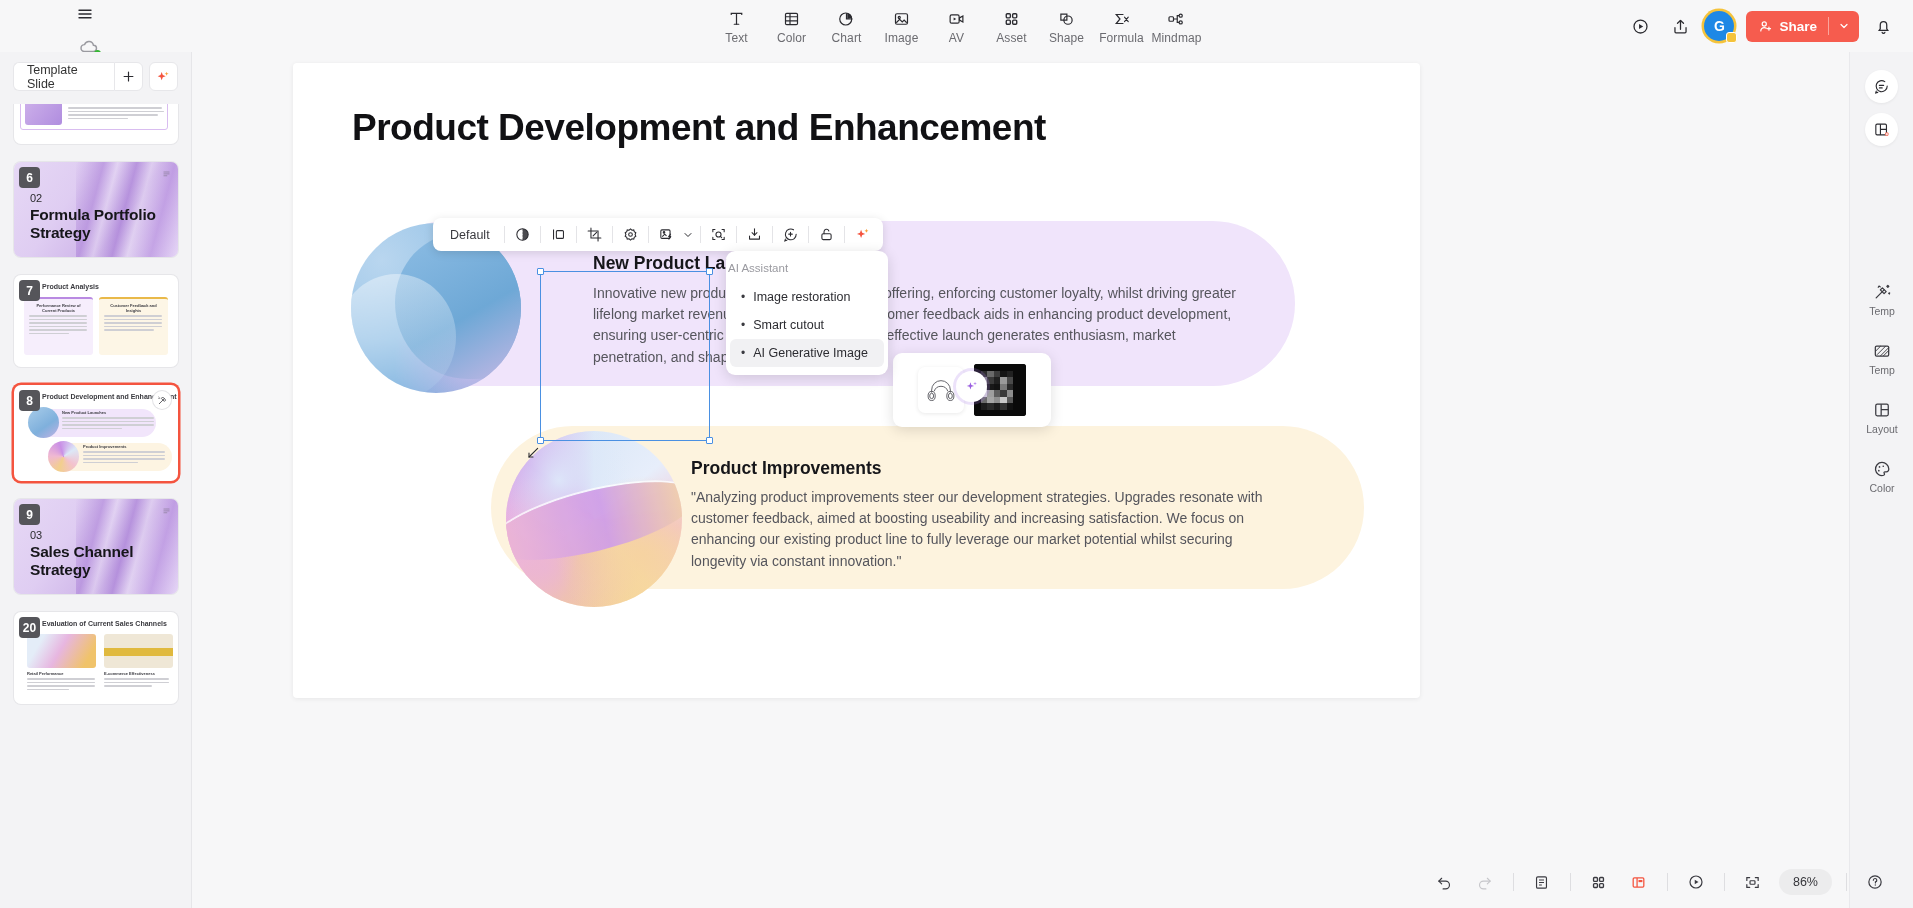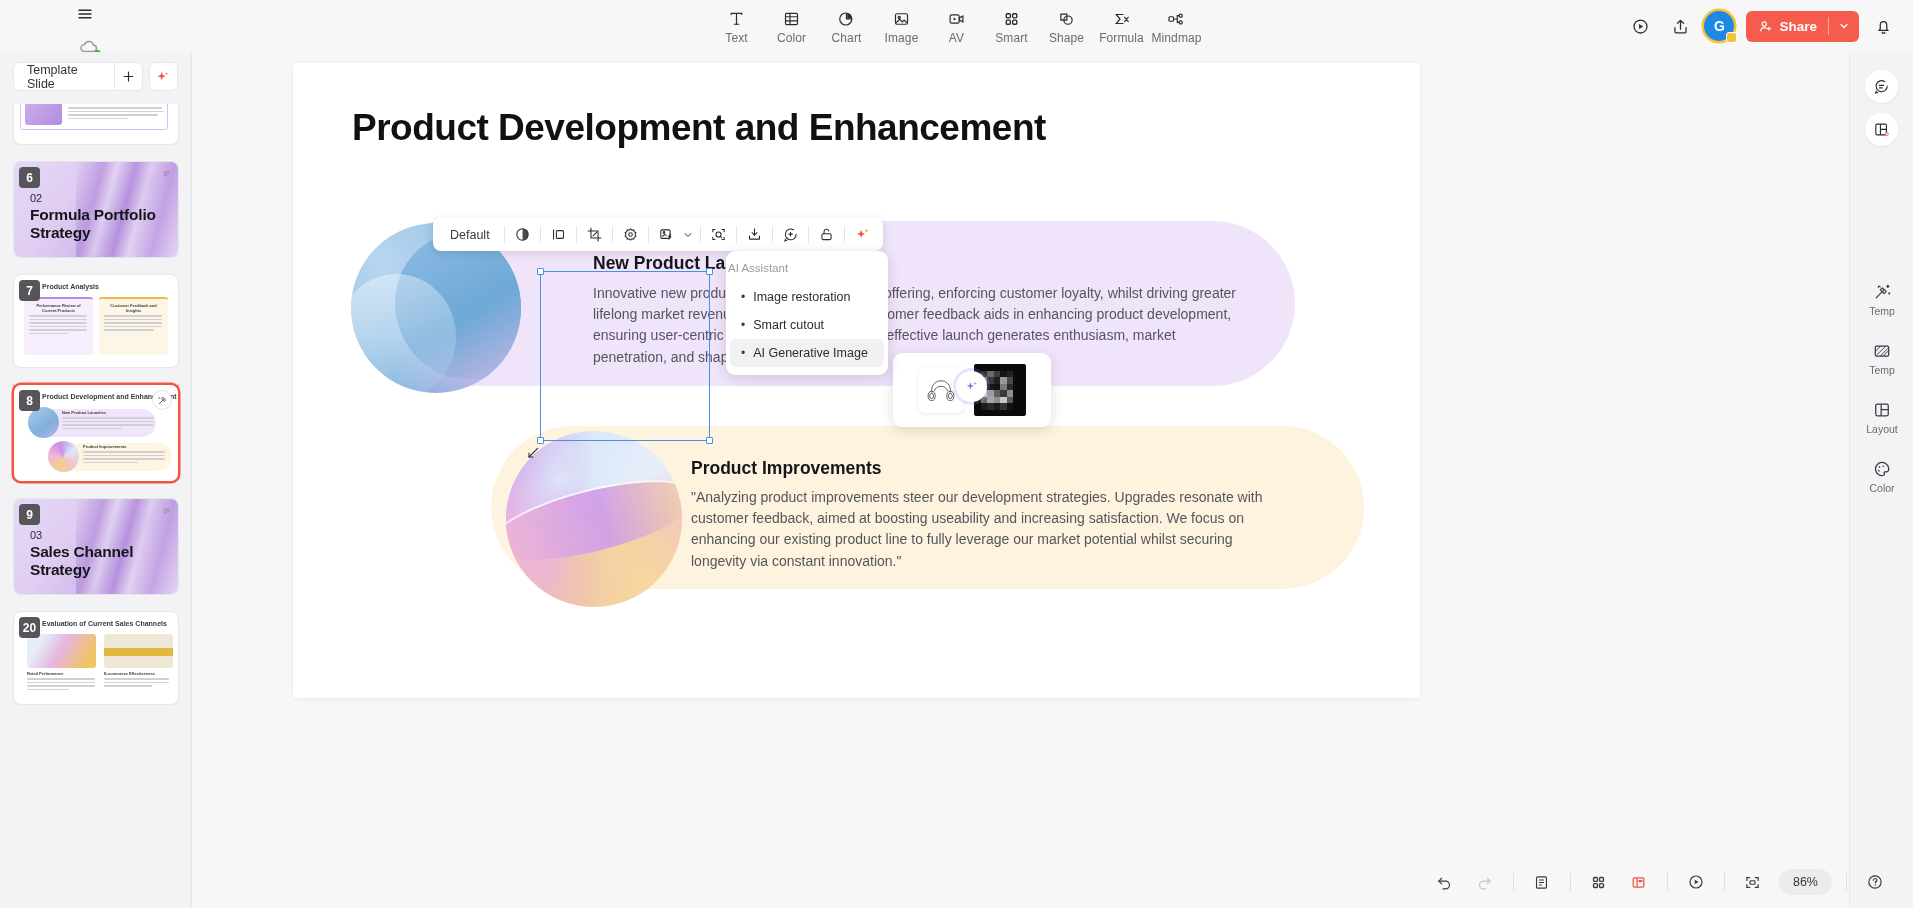--- a/index.html
+++ b/index.html
@@ -372,21 +372,21 @@
     </div>
     <div class="tool">
       <span class="tool-ico">
         <svg width="18" height="18" viewBox="0 0 24 24" fill="none" stroke="#2b2b30" stroke-width="1.8">
             <rect x="5" y="5" width="5.5" height="5.5" rx="1.4"></rect>
             <rect x="13.5" y="5" width="5.5" height="5.5" rx="1.4"></rect>
             <rect x="5" y="13.5" width="5.5" height="5.5" rx="1.4"></rect>
             <rect x="13.5" y="13.5" width="5.5" height="5.5" rx="1.4"></rect>
           </svg>
       </span>
-      <span class="tool-lb">Smart</span>
+      <span class="tool-lb">Asset</span>
     </div>
     <div class="tool">
       <span class="tool-ico">
         <svg width="18" height="18" viewBox="0 0 24 24" fill="none" stroke="#2b2b30" stroke-width="1.6">
             <path d="M4.5 5.5h8v8h-8z"></path>
             <circle cx="14" cy="13.5" r="5.5"></circle>
           </svg>
       </span>
       <span class="tool-lb">Shape</span>
     </div>

